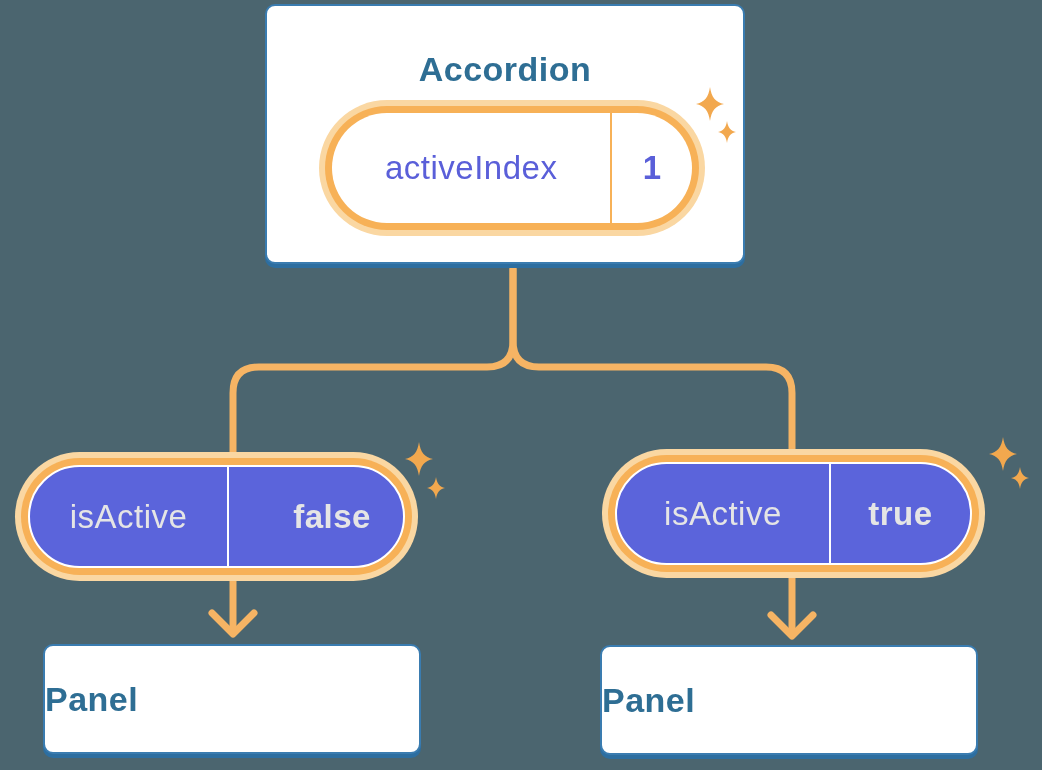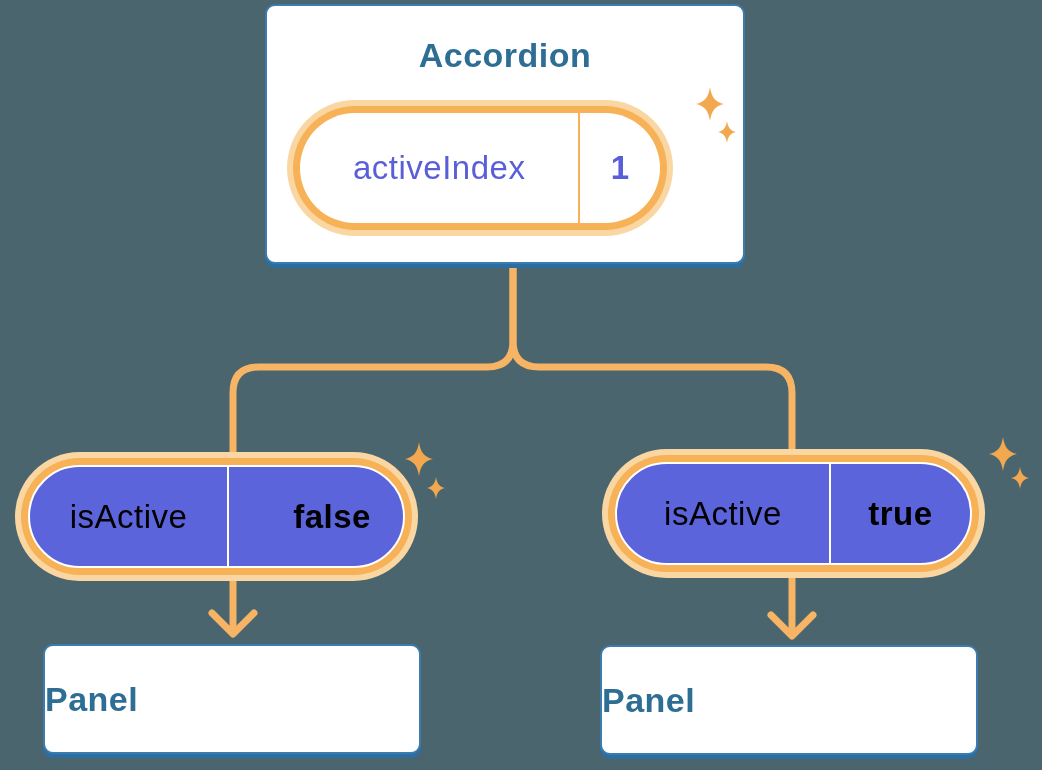--- a/index.html
+++ b/index.html
@@ -34,21 +34,21 @@
     z-index: 1;
   }
   .card-title {
     color: #2E6E94;
     font-size: 34px;
     font-weight: 600;
     letter-spacing: 0.5px;
     text-align: center;
   }
   #accordion-card { left: 265px; top: 4px; width: 480px; height: 260px; }
-  #accordion-card .card-title { margin-top: 30px; }
+  #accordion-card .card-title { margin-top: 44px; }
 
   .panel-card {
     display: flex;
     align-items: center;
   }
   #panel-left  { left: 43px;  top: 644px; width: 378px; height: 110px; }
   #panel-right { left: 600px; top: 645px; width: 378px; height: 110px; }
 
   
   .pill {
@@ -65,33 +65,33 @@
     align-items: center;
     justify-content: center;
     font-size: 33px;
     letter-spacing: 0.5px;
     white-space: nowrap;
   }
   .pill .value { font-weight: 700; }
 
   
   #state-pill {
-    left: 300px; top: 113px; width: 360px; height: 110px;
+    left: 332px; top: 113px; width: 360px; height: 110px;
     background: #FFFFFF;
   }
   #state-pill .seg { color: #5A5FD9; }
   #state-pill .seg.name  { width: 280px; }
   #state-pill .seg.value { width: 80px; border-left: 2px solid #F7B157; }
 
   
   .prop-pill {
     background: #5B64DB;
     border: 2px solid #FFFFFF;
   }
-  .prop-pill .seg { color: #000000; }
+  .prop-pill .seg { color: #e5e5e5; }
   .prop-pill .seg.value { border-left: 2px solid #FFFFFF; }
 
   #prop-pill-left { left: 28px; top: 465px; width: 377px; height: 103px; }
   #prop-pill-left .seg.name  { width: 217px; }
   #prop-pill-left .seg.value { width: 156px; padding-left: 32px; }
 
   #prop-pill-right { left: 615px; top: 462px; width: 357px; height: 103px; }
   #prop-pill-right .seg.name  { width: 213px; }
   #prop-pill-right .seg.value { width: 140px; text-align: right; }
 

